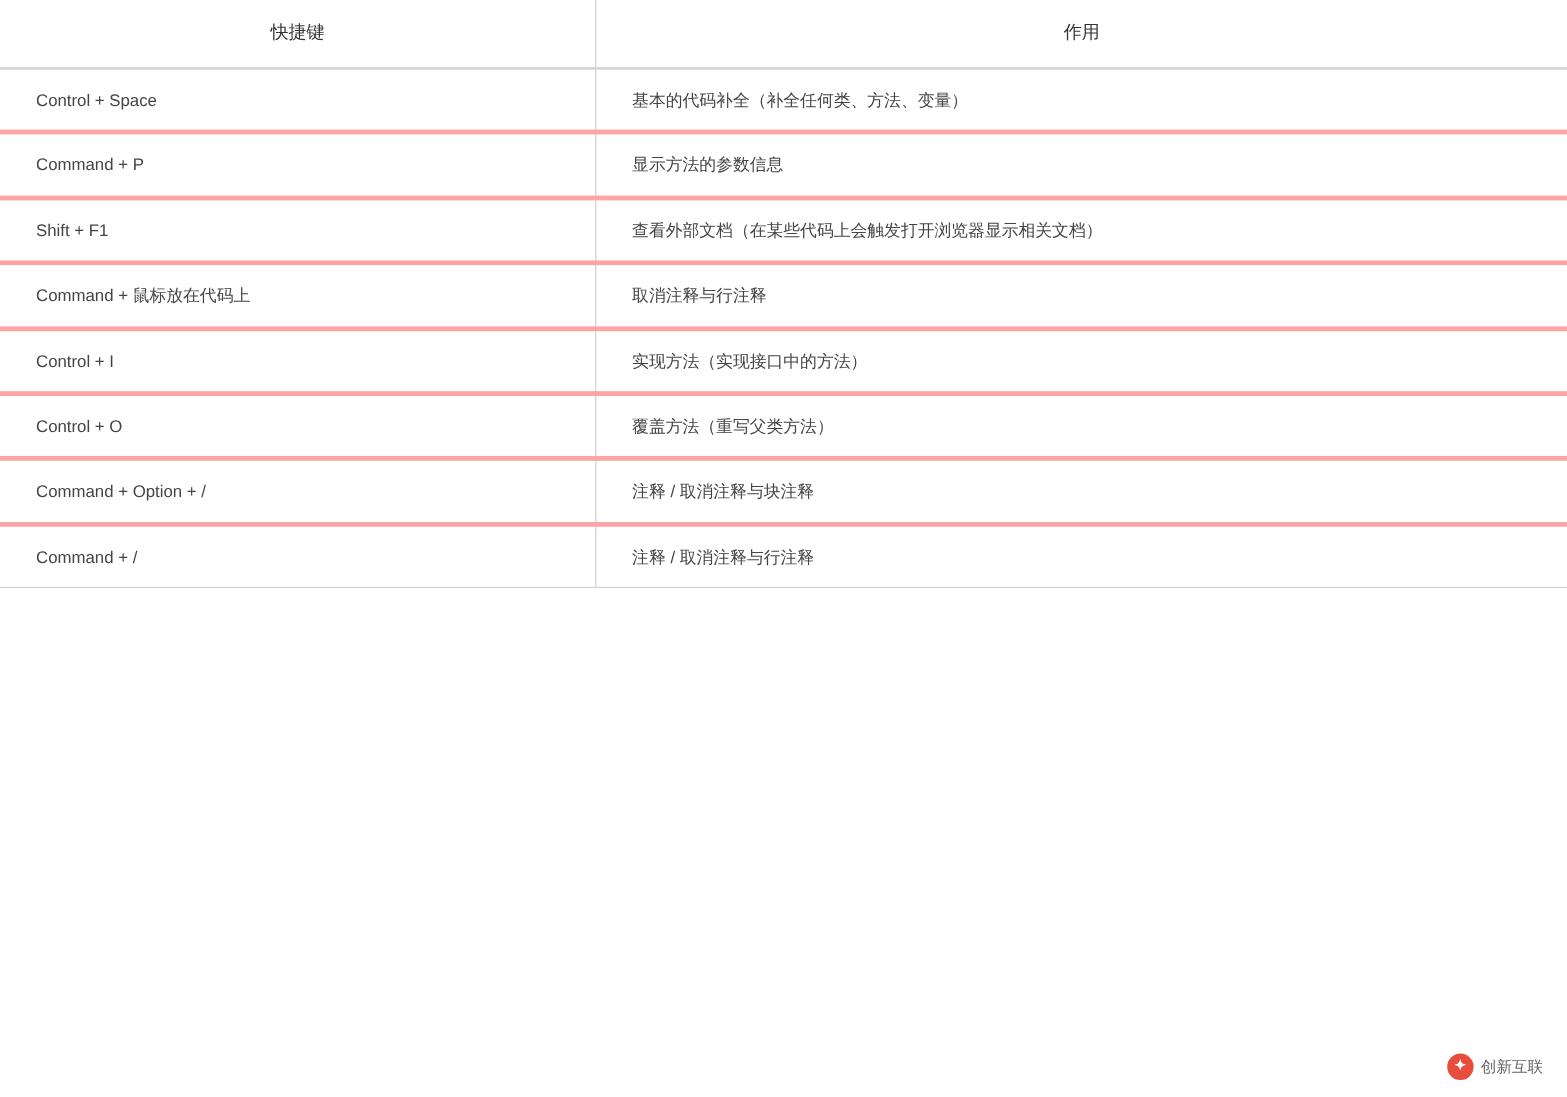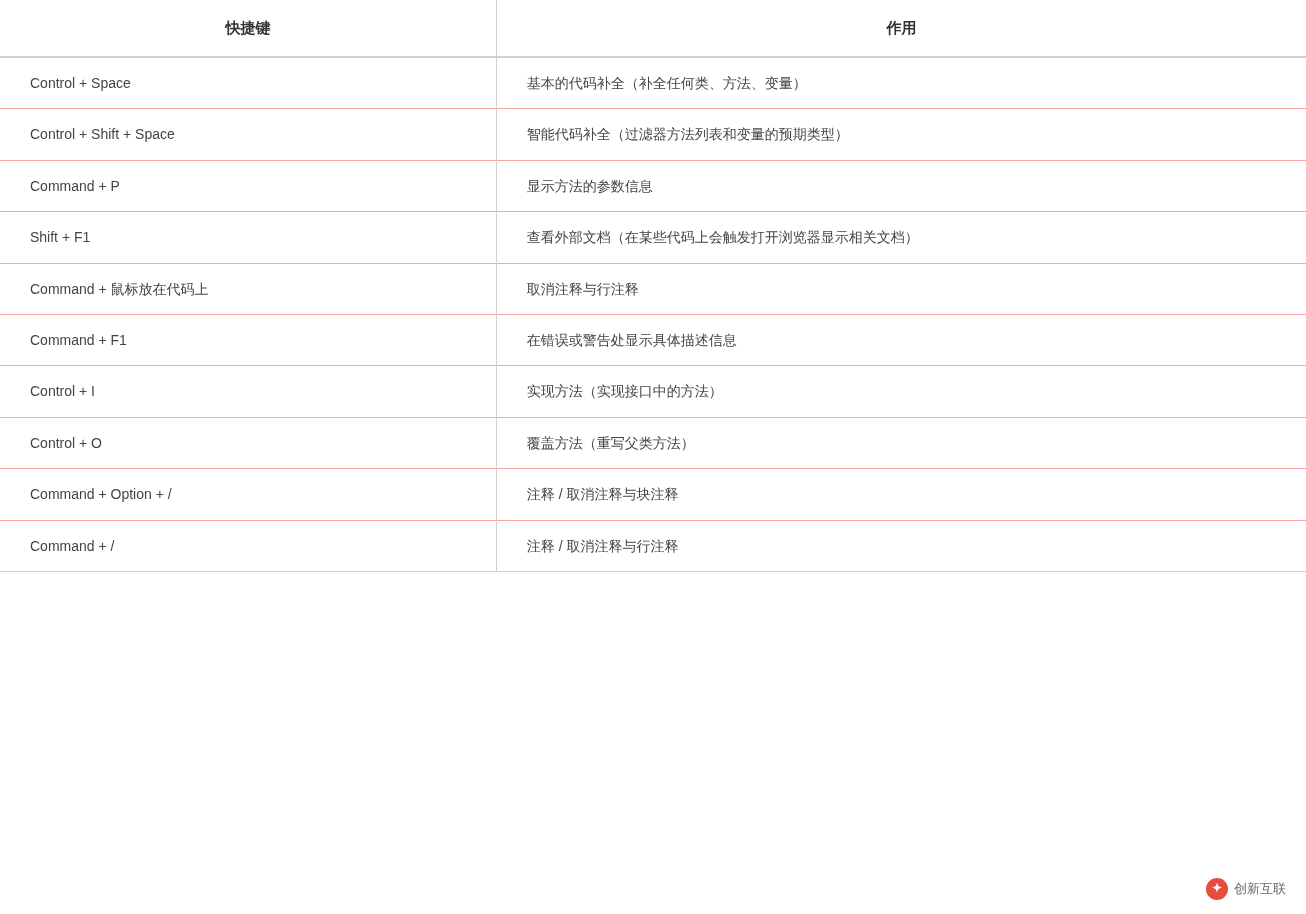--- a/index.html
+++ b/index.html
@@ -21,33 +21,33 @@
       padding: 0;
       position: relative;
     }
     table {
       width: 100%;
       border-collapse: collapse;
       table-layout: fixed;
     }
     thead th {
       background: #fff;
-      font-weight: bold;
+      font-weight: normal;
       font-size: 15px;
       text-align: center;
       padding: 16px 30px;
       border-bottom: 2px solid #d0d0d0;
       border-right: 1px solid #d0d0d0;
     }
     thead th:last-child {
       border-right: none;
       margin-top: 35px;
     }
     tbody tr {
-      border-bottom: 1px solid #fca5a5;
+      border-bottom: 4px solid #fca5a5;
     }
     tbody tr:last-child {
       border-bottom: 1px solid #d0d0d0;
     }
     tbody td {
       padding: 14px 30px;
       vertical-align: top;
       border-right: 1px solid #d0d0d0;
       color: #444;
     }
@@ -97,38 +97,30 @@
         <th>快捷键</th>
         <th>作用</th>
       </tr>
     </thead>
     <tbody id="table-body">
     <tr>
           <td>Control + Space</td>
           <td>基本的代码补全（补全任何类、方法、变量）</td>
         </tr>
         <tr>
-          <td>Control + Shift + Space</td>
-          <td>智能代码补全（过滤器方法列表和变量的预期类型）</td>
-        </tr>
-        <tr>
           <td>Command + P</td>
           <td>显示方法的参数信息</td>
         </tr>
         <tr>
           <td>Shift + F1</td>
           <td>查看外部文档（在某些代码上会触发打开浏览器显示相关文档）</td>
         </tr>
         <tr>
           <td>Command + 鼠标放在代码上</td>
           <td>取消注释与行注释</td>
-        </tr>
-        <tr>
-          <td>Command + F1</td>
-          <td>在错误或警告处显示具体描述信息</td>
         </tr>
         <tr>
           <td>Control + I</td>
           <td>实现方法（实现接口中的方法）</td>
         </tr>
         <tr>
           <td>Control + O</td>
           <td>覆盖方法（重写父类方法）</td>
         </tr>
         <tr>

